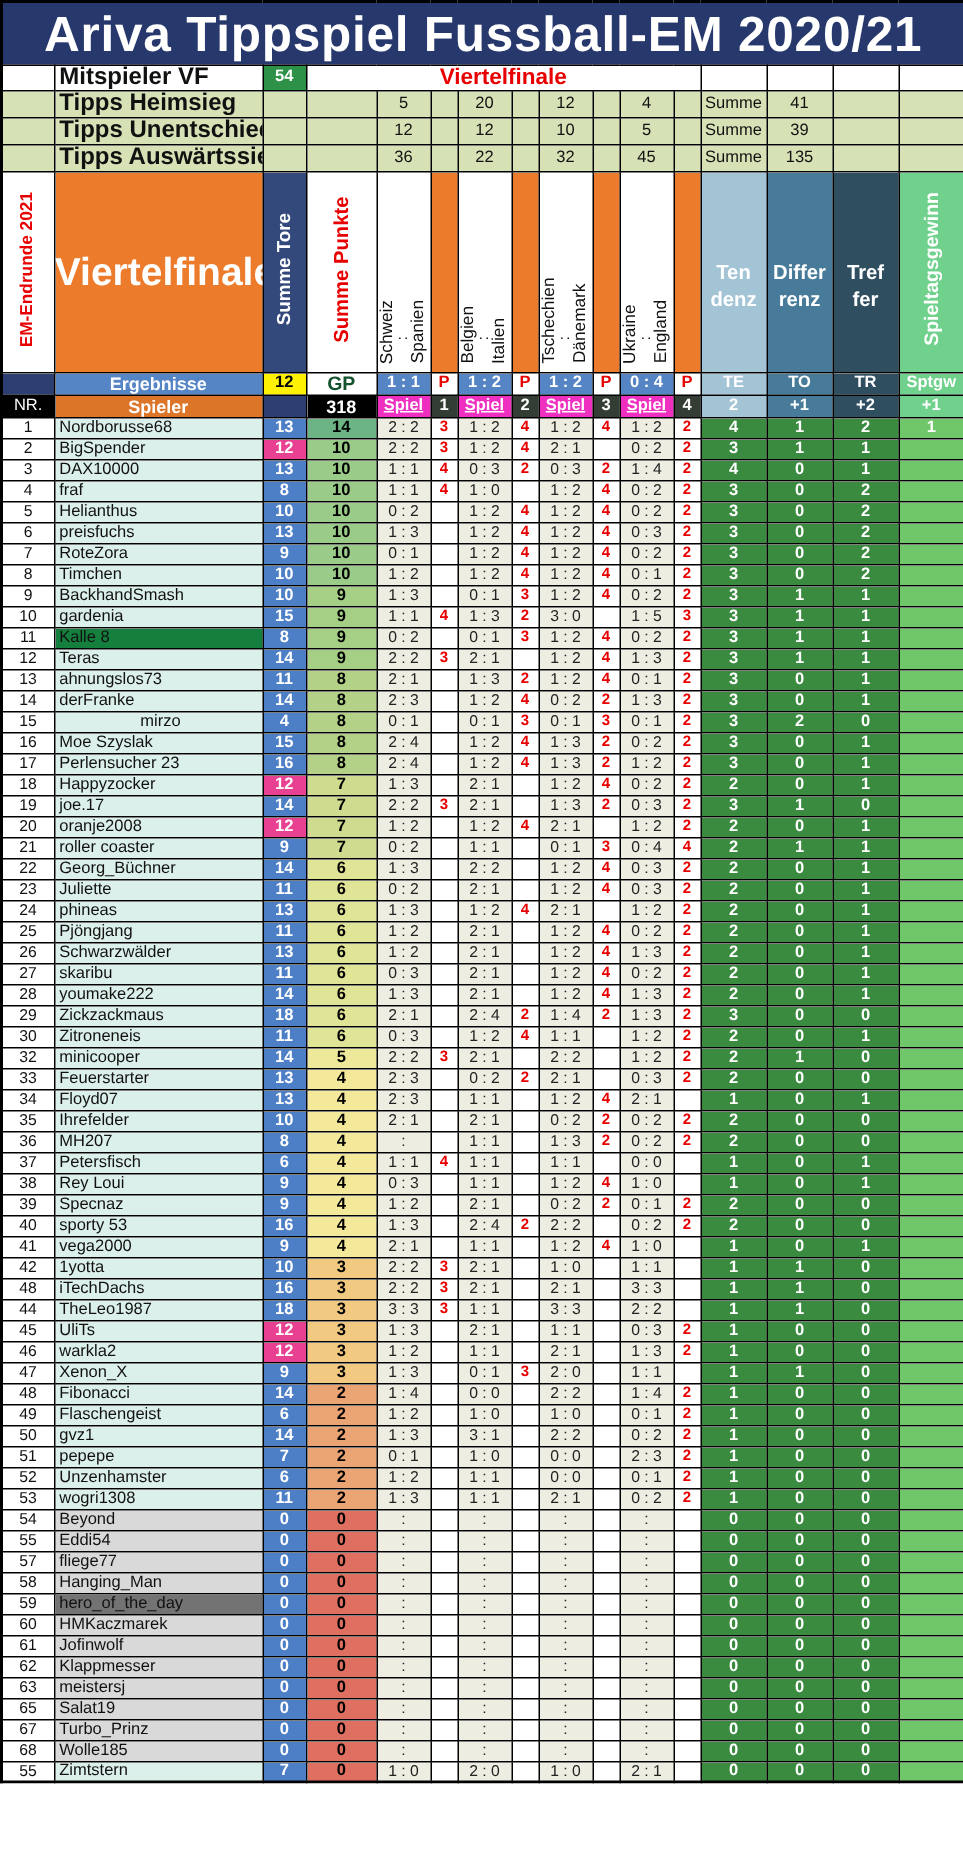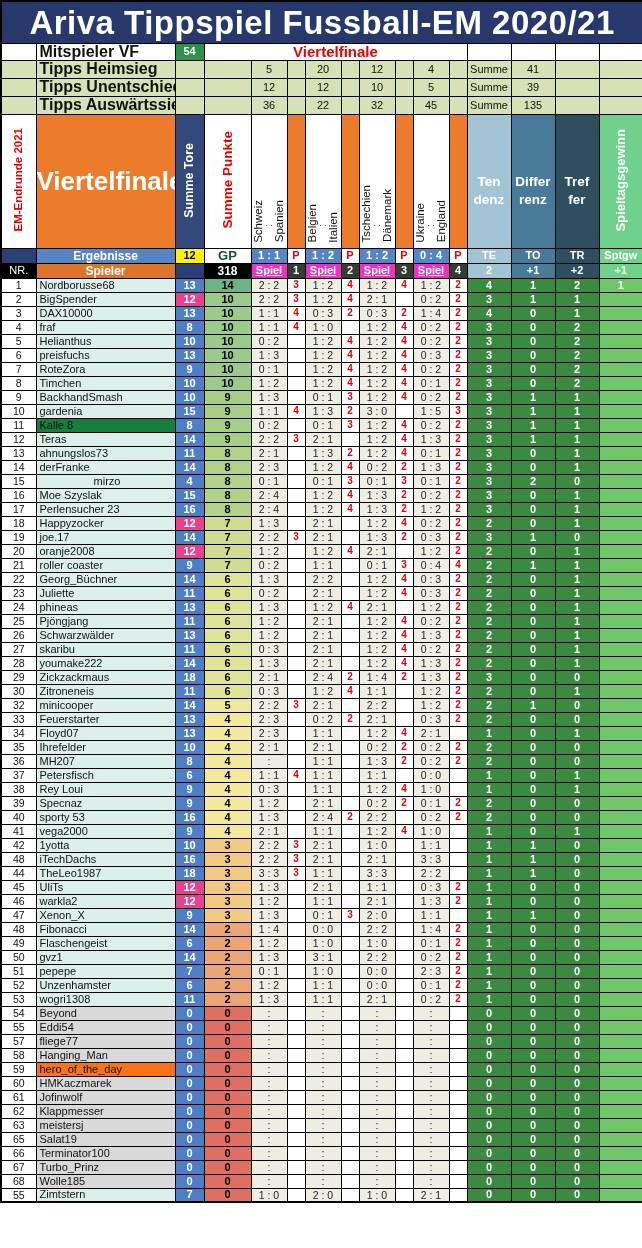--- a/index.html
+++ b/index.html
@@ -1255,21 +1255,21 @@
         <td class="c-p"></td>
         <td class="c-pred">:</td>
         <td class="c-p"></td>
         <td class="c-dg">0</td>
         <td class="c-dg">0</td>
         <td class="c-dg">0</td>
         <td class="c-lg"></td>
       </tr>
       <tr>
         <td class="c-nr">59</td>
-        <td class="c-name" style="background: #f97316;">hero_of_the_day</td>
+        <td class="c-name" style="background: #737373;">hero_of_the_day</td>
         <td class="c-tore" style="background: rgb(77, 127, 198);">0</td>
         <td class="c-punkte" style="background: rgb(223, 111, 96);">0</td>
         <td class="c-pred">:</td>
         <td class="c-p"></td>
         <td class="c-pred">:</td>
         <td class="c-p"></td>
         <td class="c-pred">:</td>
         <td class="c-p"></td>
         <td class="c-pred">:</td>
         <td class="c-p"></td>
@@ -1346,38 +1346,20 @@
         <td class="c-pred">:</td>
         <td class="c-p"></td>
         <td class="c-dg">0</td>
         <td class="c-dg">0</td>
         <td class="c-dg">0</td>
         <td class="c-lg"></td>
       </tr>
       <tr>
         <td class="c-nr">65</td>
         <td class="c-name" style="background: rgb(217, 217, 217);">Salat19</td>
-        <td class="c-tore" style="background: rgb(77, 127, 198);">0</td>
-        <td class="c-punkte" style="background: rgb(223, 111, 96);">0</td>
-        <td class="c-pred">:</td>
-        <td class="c-p"></td>
-        <td class="c-pred">:</td>
-        <td class="c-p"></td>
-        <td class="c-pred">:</td>
-        <td class="c-p"></td>
-        <td class="c-pred">:</td>
-        <td class="c-p"></td>
-        <td class="c-dg">0</td>
-        <td class="c-dg">0</td>
-        <td class="c-dg">0</td>
-        <td class="c-lg"></td>
-      </tr>
-      <tr>
-        <td class="c-nr">66</td>
-        <td class="c-name" style="background: rgb(217, 217, 217);">Terminator100</td>
         <td class="c-tore" style="background: rgb(77, 127, 198);">0</td>
         <td class="c-punkte" style="background: rgb(223, 111, 96);">0</td>
         <td class="c-pred">:</td>
         <td class="c-p"></td>
         <td class="c-pred">:</td>
         <td class="c-p"></td>
         <td class="c-pred">:</td>
         <td class="c-p"></td>
         <td class="c-pred">:</td>
         <td class="c-p"></td>

